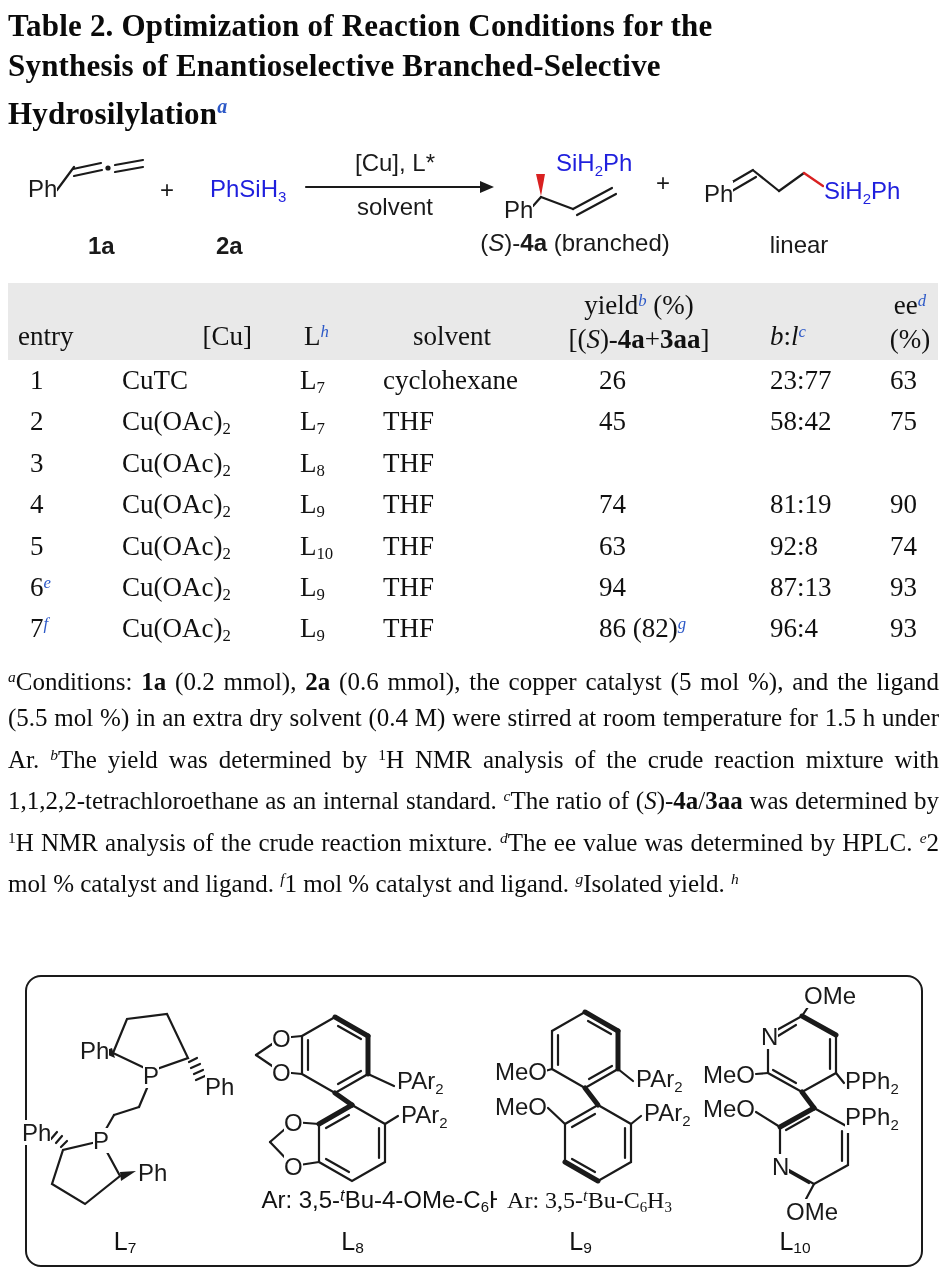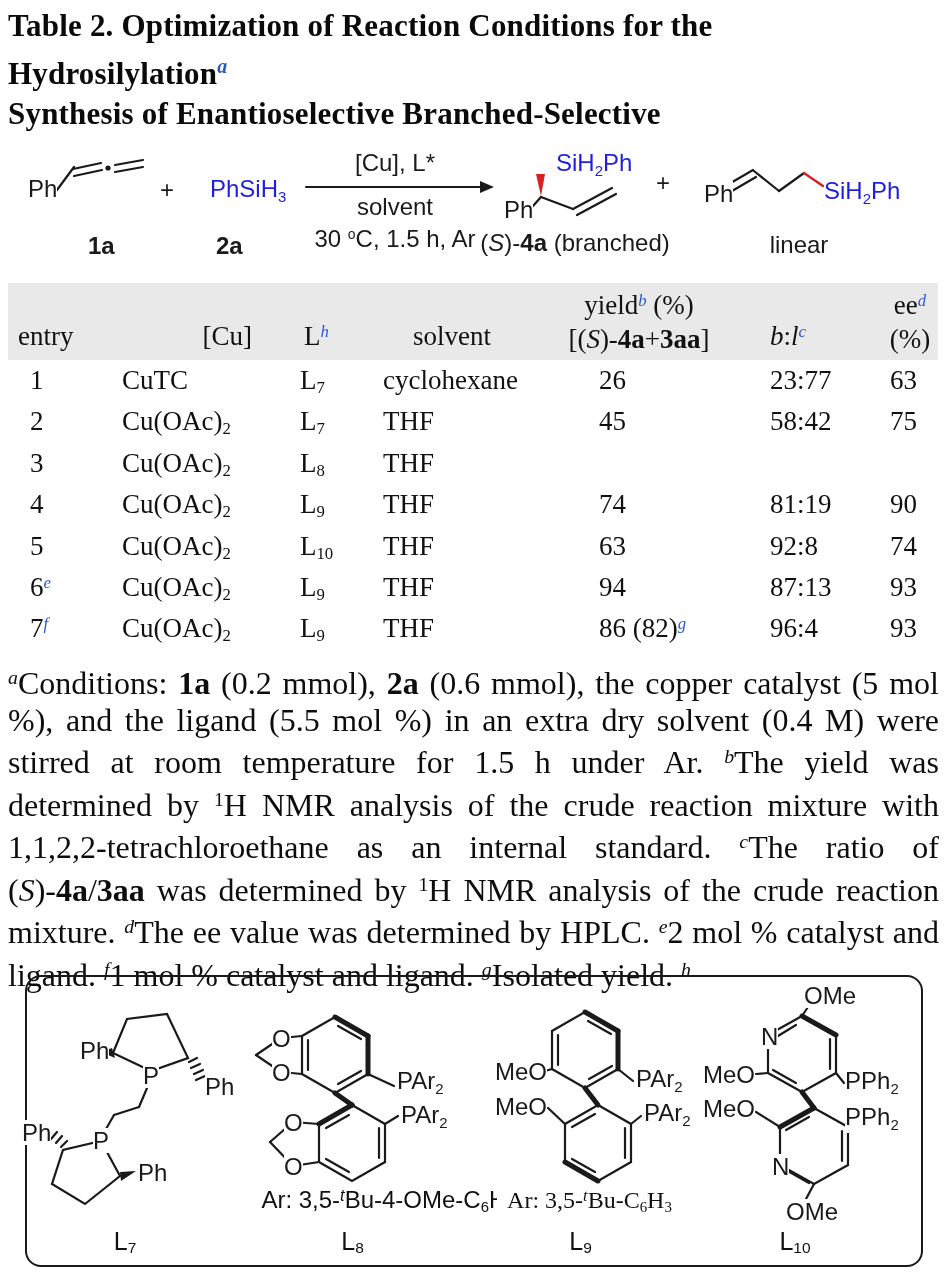--- a/index.html
+++ b/index.html
@@ -34,21 +34,21 @@
 
   .sg-b{font-weight:bold;}
   .sg-i{font-style:italic;}
   .sg-sup{font-size:.62em;vertical-align:.5em;}
   .sg-supi{font-size:.62em;vertical-align:.5em;font-style:italic;}
   .sg-bsup{font-size:.62em;vertical-align:.5em;font-style:italic;color:#2d59c7;}
   .sg-isup{font-size:.68em;vertical-align:.45em;font-style:italic;}
   .sg-sub{font-size:.62em;vertical-align:-.22em;}
 
   
-  #footnote{position:absolute;left:8px;top:659px;width:931px;font-size:32px;
+  #footnote{position:absolute;left:8px;top:659px;width:931px;font-size:25px;
             line-height:36.6px;text-align:justify;color:#0d0d0d;}
 
   
   #ligand-box{position:absolute;left:25px;top:975px;width:894px;height:288px;
               border:2px solid #1a1a1a;border-radius:16px;}
   .lig-label{position:absolute;font-family:"Liberation Sans",sans-serif;font-size:25px;
              text-align:center;white-space:nowrap;}
   .ar-caption{position:absolute;font-family:"Liberation Sans",sans-serif;font-size:24px;
               text-align:center;white-space:nowrap;background:#fff;}
   svg{position:absolute;left:0;}
@@ -56,22 +56,22 @@
   .bbond{stroke:#1a1a1a;stroke-width:5;fill:none;stroke-linecap:round;}
   .rbond{stroke:#d92121;stroke-width:2.4;fill:none;stroke-linecap:round;}
 </style>
 </head>
 <body>
 
 <div id="page">
 
   <div id="title">
     <div>Table 2. Optimization of Reaction Conditions for the</div>
+    <div>Synthesis of Enantioselective Branched-Selective</div>
     <div><span>Hydrosilylation</span><span class="title-sup">a</span></div>
-    <div>Synthesis of Enantioselective Branched-Selective</div>
   </div>
 
   <svg id="scheme-svg" style="top:0;left:0;" width="946" height="280" viewBox="0 0 946 280">
     <g>
       <line class="bond" x1="57" y1="190" x2="74" y2="167"></line>
       <line class="bond" x1="73" y1="169" x2="101" y2="163"></line>
       <line class="bond" x1="74" y1="176" x2="102" y2="170"></line>
       <circle cx="108" cy="168" r="2.6" fill="#1a1a1a"></circle>
       <line class="bond" x1="115" y1="165" x2="143" y2="160"></line>
       <line class="bond" x1="115" y1="172" x2="143" y2="167"></line>
@@ -97,21 +97,20 @@
   </svg>
 
   <span class="ctx" style="left:28px;top:176px;">Ph</span>
   <span class="ctx cb" style="left:88px;top:233px;">1a</span>
   <span class="ctx" style="left:160px;top:177px;">+</span>
   <span class="ctx blue" style="left:210px;top:176px;"><span>PhSiH</span><span class="csub">3</span></span>
   <span class="ctx cb" style="left:216px;top:233px;">2a</span>
 
   <span class="ctx cc nobg" style="left:308px;top:150px;width:174px;">[Cu], L*</span>
   <span class="ctx cc nobg" style="left:308px;top:194px;width:174px;">solvent</span>
-  <span class="ctx cc nobg" style="left:288px;top:226px;width:214px;"><span>30 </span><span class="csup">o</span><span>C, 1.5 h, Ar</span></span>
 
   <span class="ctx blue" style="left:556px;top:150px;"><span>SiH</span><span class="csub">2</span><span>Ph</span></span>
   <span class="ctx" style="left:504px;top:197px;">Ph</span>
   <span class="ctx cc nobg" style="left:470px;top:230px;width:210px;"><span>(</span><span class="sg-i">S</span><span>)-</span><span class="sg-b">4a</span><span> (branched)</span></span>
 
   <span class="ctx" style="left:656px;top:170px;">+</span>
   <span class="ctx" style="left:704px;top:181px;">Ph</span>
   <span class="ctx blue" style="left:824px;top:178px;"><span>SiH</span><span class="csub">2</span><span>Ph</span></span>
   <span class="ctx cc nobg" style="left:744px;top:232px;width:110px;">linear</span>
 

